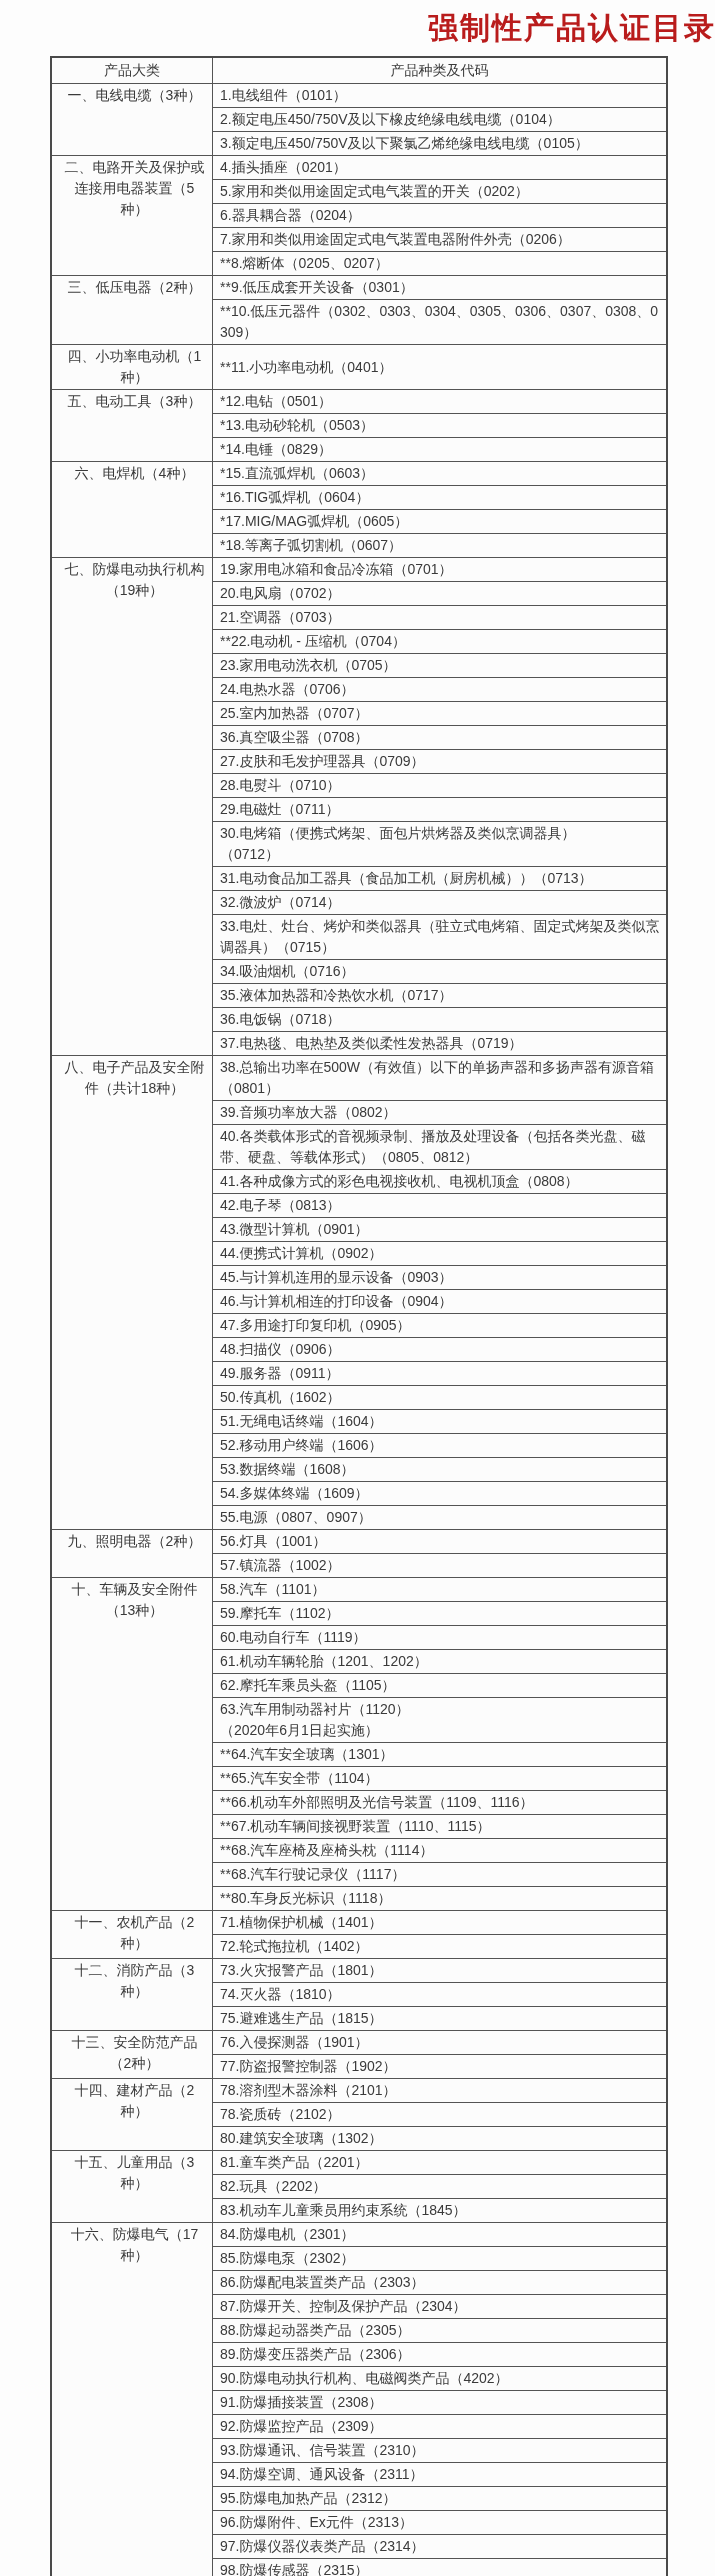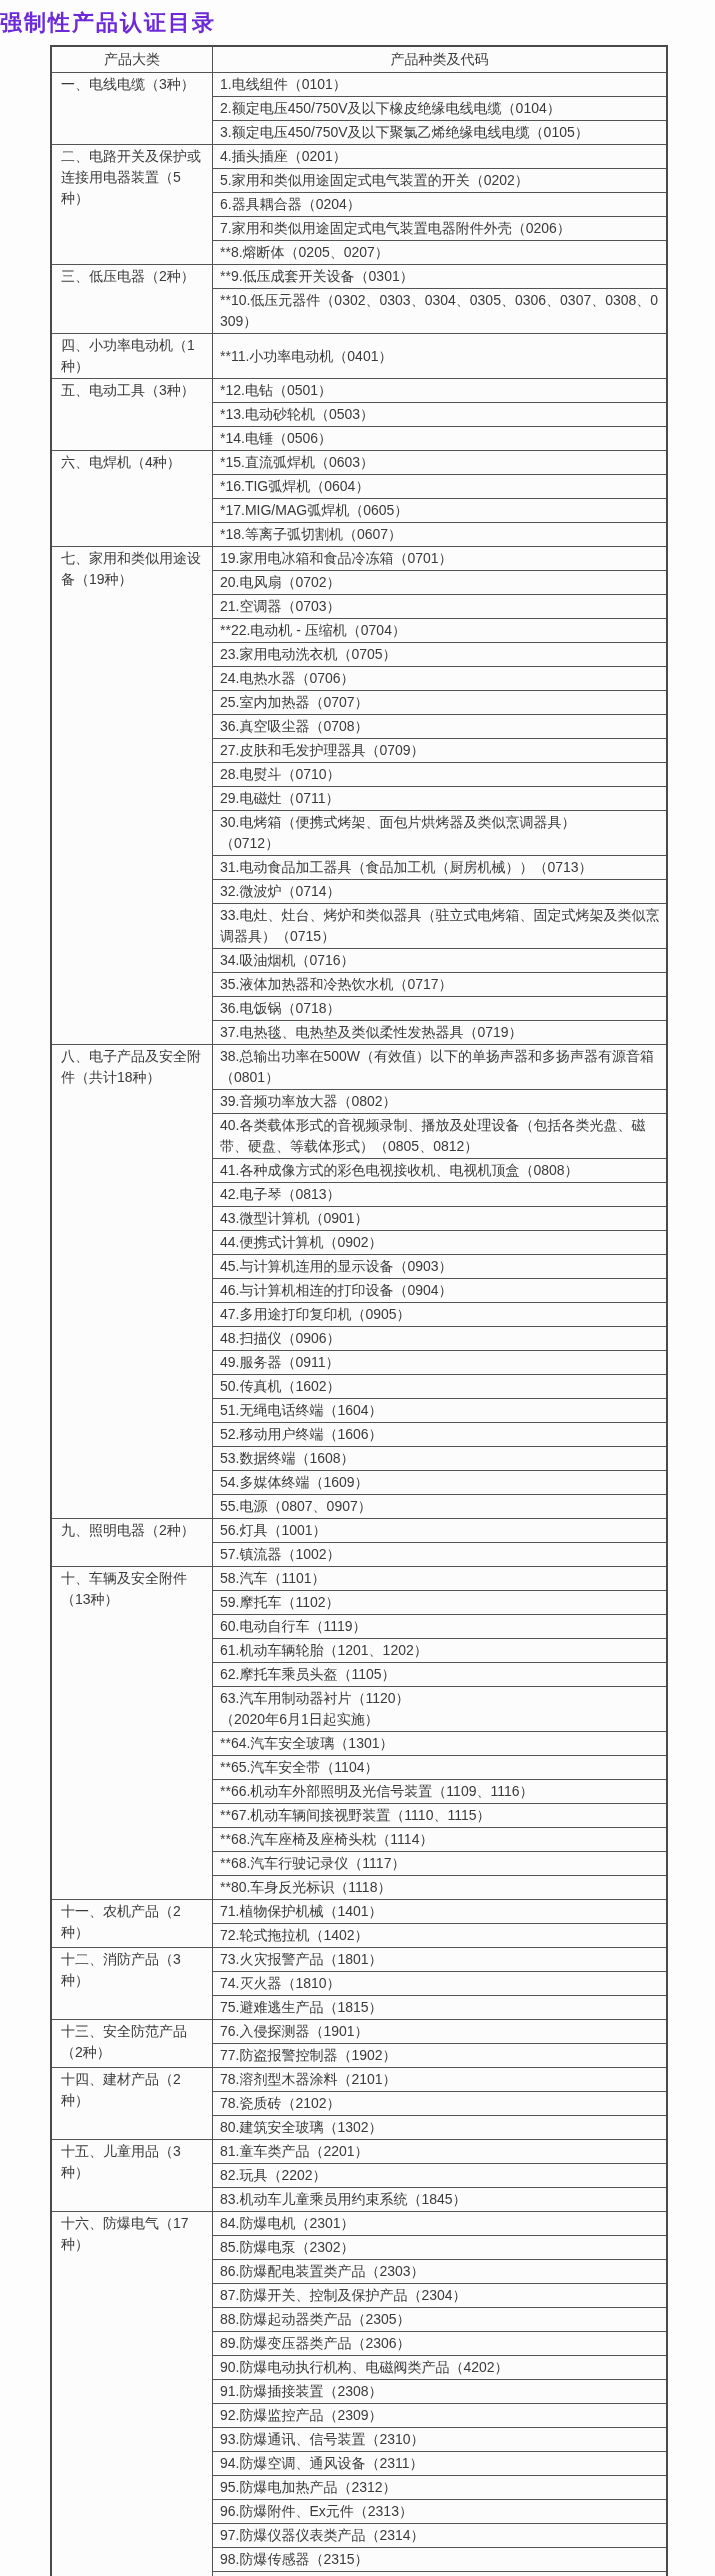--- a/index.html
+++ b/index.html
@@ -4,24 +4,24 @@
 <style>
   html,body{margin:0;padding:0;}
   body{
     width:716px;
     background:#fdfdfd;
     font-family:"Liberation Sans","DejaVu Sans",sans-serif;
     color:#3d3d3d;
   }
   .page{position:relative;width:716px;min-height:2576px;background:#fdfdfd;}
   .title{
-    text-align:left;
-    font-size:22px;
+    text-align:right;
+    font-size:30px;
     font-weight:bold;
-    color:#6d28d9;
+    color:#b91c1c;
     margin:8px 0 7px 0;
     letter-spacing:2px;
   }
   table.catalog{
     border-collapse:collapse;
     table-layout:fixed;
     margin-left:50px;
     width:618px;
     background:#fcfcfc;
   }
@@ -37,20 +37,21 @@
   table.catalog th{
     font-weight:normal;
     color:#3a3a3a;
     padding:2px 4px;
     text-align:center;
   }
   td.cat-cell{
     vertical-align:top;
     padding:1px 4px 1px 9px;
     color:#3a3a3a;
+    text-align:center;
   }
   td.item-cell{
     padding:1px 6px 1px 7px;
     color:#3a3a3a;
     white-space:pre-wrap;
   }
 </style>
 </head>
 <body>
 
@@ -104,37 +105,37 @@
           <td class="item-cell">**11.小功率电动机（0401）</td>
         </tr>
         <tr>
           <td class="cat-cell" rowspan="3">五、电动工具（3种）</td>
           <td class="item-cell">*12.电钻（0501）</td>
         </tr>
         <tr>
           <td class="item-cell">*13.电动砂轮机（0503）</td>
         </tr>
         <tr>
-          <td class="item-cell">*14.电锤（0506）</td>
+          <td class="item-cell">*14.电锤（0829）</td>
         </tr>
         <tr>
           <td class="cat-cell" rowspan="4">六、电焊机（4种）</td>
           <td class="item-cell">*15.直流弧焊机（0603）</td>
         </tr>
         <tr>
           <td class="item-cell">*16.TIG弧焊机（0604）</td>
         </tr>
         <tr>
           <td class="item-cell">*17.MIG/MAG弧焊机（0605）</td>
         </tr>
         <tr>
           <td class="item-cell">*18.等离子弧切割机（0607）</td>
         </tr>
         <tr>
-          <td class="cat-cell" rowspan="19">七、家用和类似用途设备（19种）</td>
+          <td class="cat-cell" rowspan="19">七、防爆电动执行机构（19种）</td>
           <td class="item-cell">19.家用电冰箱和食品冷冻箱（0701）</td>
         </tr>
         <tr>
           <td class="item-cell">20.电风扇（0702）</td>
         </tr>
         <tr>
           <td class="item-cell">21.空调器（0703）</td>
         </tr>
         <tr>
           <td class="item-cell">**22.电动机 - 压缩机（0704）</td>

